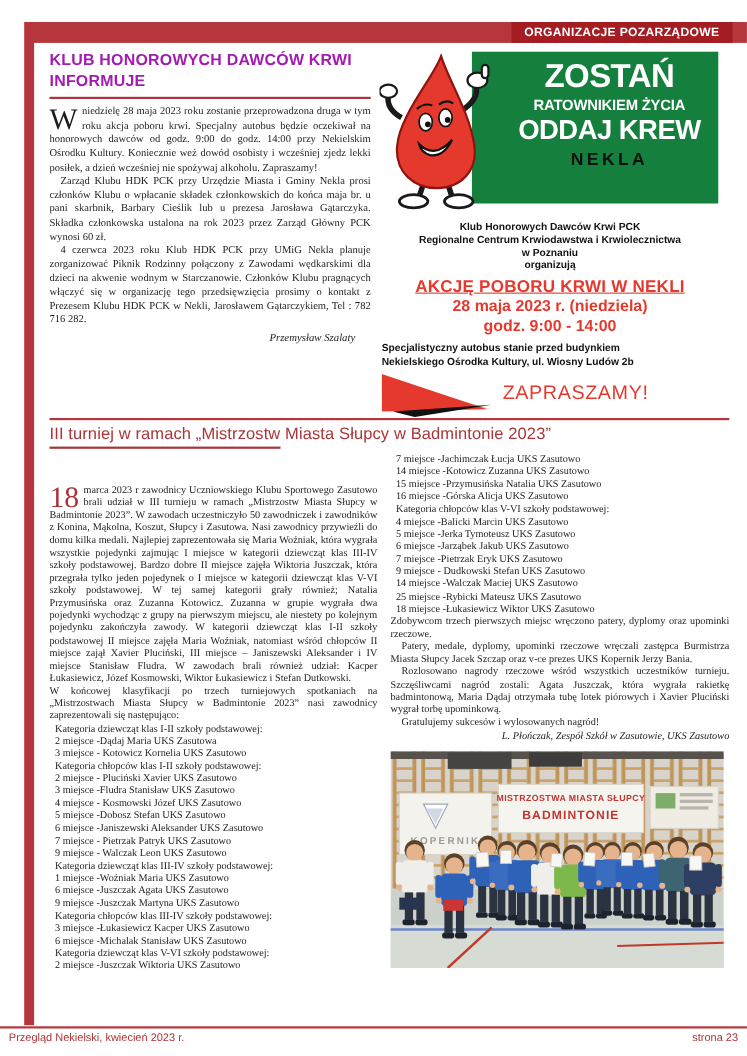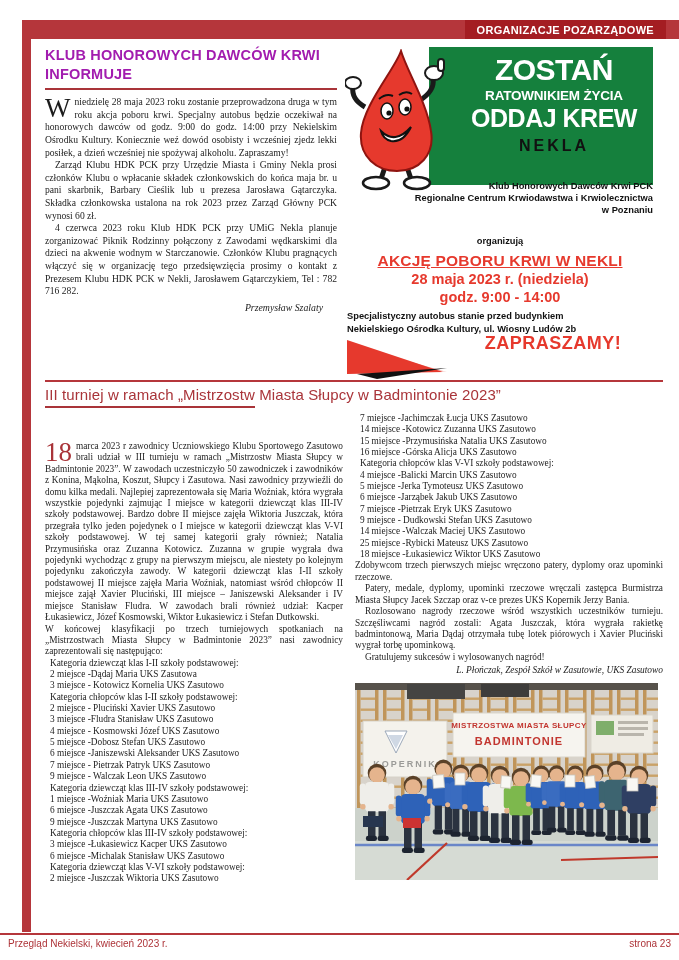--- a/index.html
+++ b/index.html
@@ -34,33 +34,33 @@
   .sig1{text-align:right;font-style:italic;font-size:9.8px;margin-top:4px;padding-right:14px;}
   
   .flyer{width:306px;position:relative;font-family:"Liberation Sans",sans-serif;}
   .flyer-redbox{position:absolute;left:82px;top:1px;width:224px;height:138px;background:#15803d;
     color:#fff;text-align:center;box-sizing:border-box;padding:8px 4px 0 30px;}
   .fl-zostan{font-size:30px;font-weight:bold;line-height:1.02;letter-spacing:-.5px;}
   .fl-ratownik{font-size:13.5px;font-weight:bold;margin-top:2px;letter-spacing:-.2px;}
   .fl-oddaj{font-size:25px;font-weight:bold;margin-top:1px;letter-spacing:-.5px;}
   .fl-nekla{color:#111;font-size:16px;font-weight:bold;letter-spacing:3px;margin-top:4px;}
   .mascot{position:absolute;left:-2px;top:3px;width:108px;height:144px;}
-  .fl-org{position:absolute;top:134px;left:0;right:0;text-align:right;font-weight:bold;
+  .fl-org{position:absolute;top:154px;left:0;right:0;text-align:center;font-weight:bold;
     font-size:9.3px;line-height:1.3;color:#111;}
   .fl-organizuja{position:absolute;top:190px;left:0;right:0;text-align:center;font-weight:bold;
     font-size:9.3px;color:#111;}
   .fl-event{position:absolute;top:206px;left:0;right:0;text-align:center;color:#e6392d;
     font-weight:bold;line-height:1.22;}
   .fl-event .e1{font-size:15.5px;letter-spacing:.2px;text-decoration:underline;}
   .fl-event .e2{font-size:14.5px;}
   .fl-event .e3{font-size:14.5px;}
   .fl-info{position:absolute;top:264px;left:0;right:0;text-align:left;font-weight:bold;
     font-size:9.3px;line-height:1.4;color:#111;}
-  .fl-cta{position:absolute;top:287px;left:110px;right:4px;text-align:center;color:#e6392d;
-    font-size:18px;font-weight:bold;letter-spacing:.5px;}
+  .fl-cta{position:absolute;top:301px;left:110px;right:4px;text-align:left;color:#e6392d;
+    font-size:18px;font-weight:normal;letter-spacing:.5px;}
   .fl-tri{position:absolute;left:0px;top:292px;width:102px;height:42px;}
   
   .sec2-rule{border-top:2px solid #b5363b;}
   .sec2-title{font-family:"Liberation Sans",sans-serif;font-weight:500;font-size:15px;
     color:#a93439;margin:4px 0 3px 0;letter-spacing:.1px;}
   .sec2-underline{width:210px;border-bottom:2px solid #a93439;margin-bottom:5px;}
   .sec2-cols{display:flex;}
   .col-l{width:310px;padding-right:12px;box-sizing:border-box;margin-top:28px;}
   .col-r{width:308px;}
   .sec2-cols p{font-size:9.3px;line-height:11.4px;text-align:justify;margin:0;}

